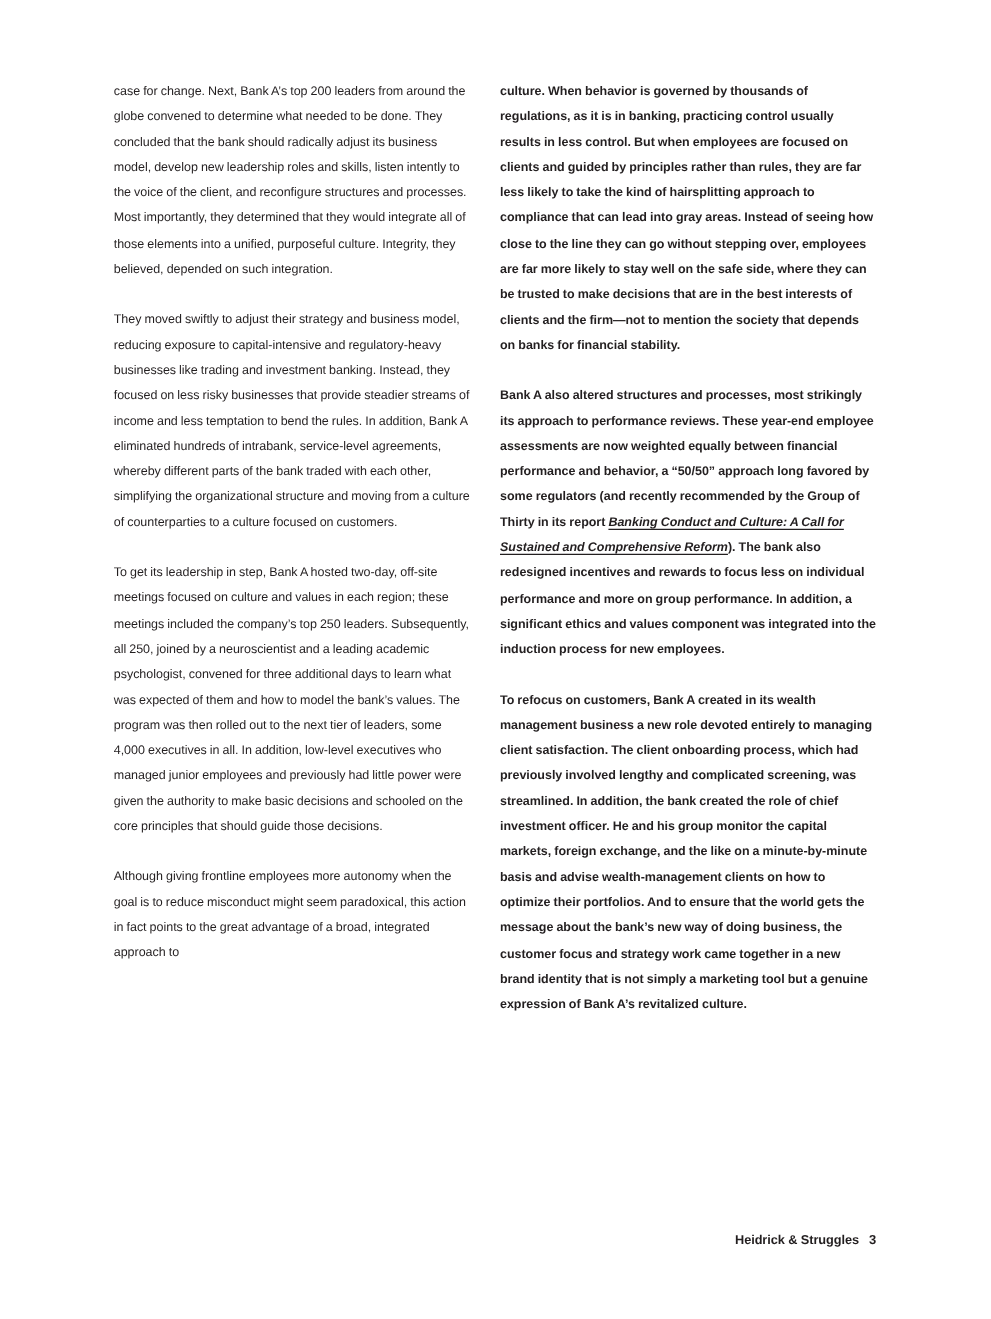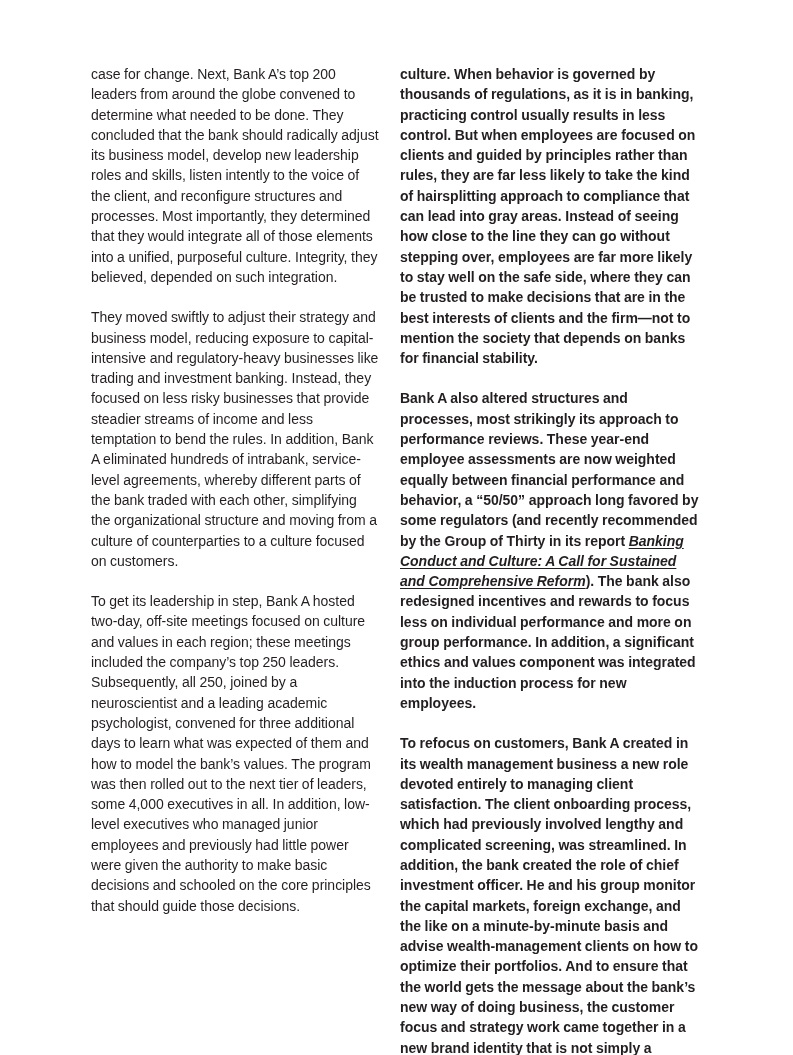--- a/index.html
+++ b/index.html
@@ -40,21 +40,21 @@
     width: 288px;
   }
 
   .column.right {
     width: 301px;
     font-weight: bold;
   }
 
   p.para {
     margin: 0 0 20px 0;
-    font-size: 14px;
+    font-size: 10px;
     line-height: 20.3px;
     letter-spacing: -0.02px;
     color: #231f20;
     text-align: left;
     word-spacing: -0.3px;
   }
 
   p.para:last-child {
     margin-bottom: 0;
   }
@@ -92,24 +92,28 @@
 <body>
 
 <div class="page">
 
   <div class="columns">
 
     <div class="column left">
       <p class="para">case for change. Next, Bank A’s top 200 leaders from around the globe convened to determine what needed to be done. They concluded that the bank should radically adjust its business model, develop new leadership roles and skills, listen intently to the voice of the client, and reconfigure structures and processes. Most importantly, they determined that they would integrate all of those elements into a unified, purposeful culture. Integrity, they believed, depended on such integration.</p>
       <p class="para">They moved swiftly to adjust their strategy and business model, reducing exposure to capital-intensive and regulatory-heavy businesses like trading and investment banking. Instead, they focused on less risky businesses that provide steadier streams of income and less temptation to bend the rules. In addition, Bank A eliminated hundreds of intrabank, service-level agreements, whereby different parts of the bank traded with each other, simplifying the organizational structure and moving from a culture of counterparties to a culture focused on customers.</p>
       <p class="para">To get its leadership in step, Bank A hosted two-day, off-site meetings focused on culture and values in each region; these meetings included the company’s top 250 leaders. Subsequently, all 250, joined by a neuroscientist and a leading academic psychologist, convened for three additional days to learn what was expected of them and how to model the bank’s values. The program was then rolled out to the next tier of leaders, some 4,000 executives in all. In addition, low-level executives who managed junior employees and previously had little power were given the authority to make basic decisions and schooled on the core principles that should guide those decisions.</p>
+      <p class="para">Although giving frontline employees more autonomy when the goal is to reduce misconduct might seem paradoxical, this action in fact points to the great advantage of a broad, integrated approach to</p>
     </div>
 
     <div class="column right">
       <p class="para">culture. When behavior is governed by thousands of regulations, as it is in banking, practicing control usually results in less control. But when employees are focused on clients and guided by principles rather than rules, they are far less likely to take the kind of hairsplitting approach to compliance that can lead into gray areas. Instead of seeing how close to the line they can go without stepping over, employees are far more likely to stay well on the safe side, where they can be trusted to make decisions that are in the best interests of clients and the firm—not to mention the society that depends on banks for financial stability.</p>
       <p class="para"><span>Bank A also altered structures and processes, most strikingly its approach to performance reviews. These year-end employee assessments are now weighted equally between financial performance and behavior, a “50/50” approach long favored by some regulators (and recently recommended by the Group of Thirty in its report </span><span class="report-title">Banking Conduct and Culture: A Call for Sustained and Comprehensive Reform</span><span>). The bank also redesigned incentives and rewards to focus less on individual performance and more on group performance. In addition, a significant ethics and values component was integrated into the induction process for new employees.</span></p>
       <p class="para">To refocus on customers, Bank A created in its wealth management business a new role devoted entirely to managing client satisfaction. The client onboarding process, which had previously involved lengthy and complicated screening, was streamlined. In addition, the bank created the role of chief investment officer. He and his group monitor the capital markets, foreign exchange, and the like on a minute-by-minute basis and advise wealth-management clients on how to optimize their portfolios. And to ensure that the world gets the message about the bank’s new way of doing business, the customer focus and strategy work came together in a new brand identity that is not simply a marketing tool but a genuine expression of Bank A’s revitalized culture.</p>
     </div>
 
   </div>
 
+  <div class="footer">
+    <span class="footer-brand">Heidrick &amp; Struggles</span><span class="footer-page">3</span>
+  </div>
 
 </div>
 
 </body></html>

